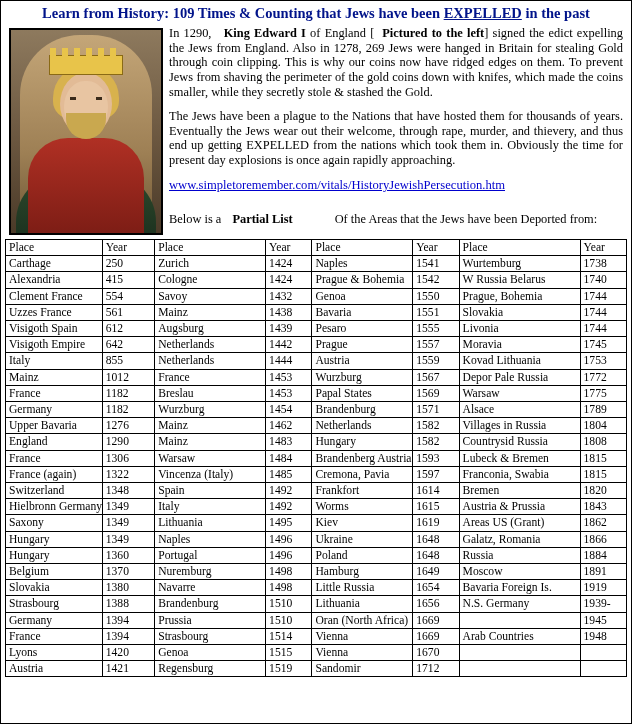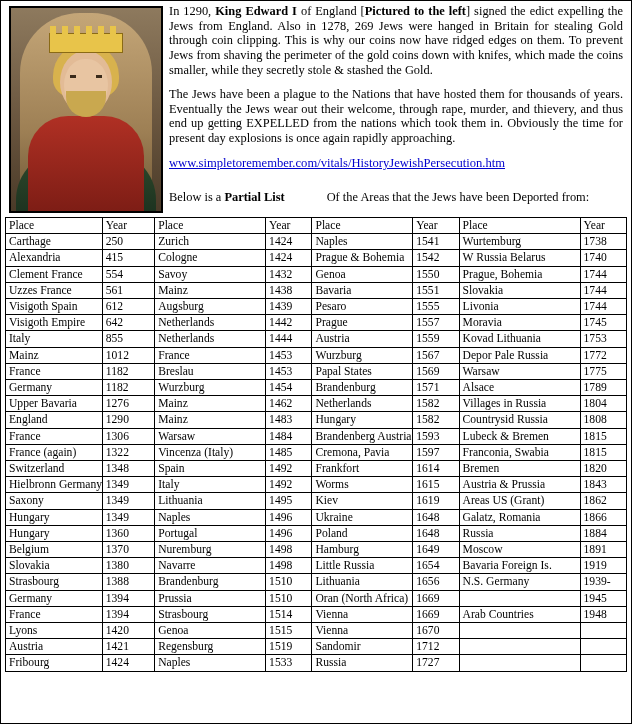--- a/index.html
+++ b/index.html
@@ -91,21 +91,21 @@
   .p-eye.r{left:50%;margin-left:10px;}
   .p-frame{position:absolute;inset:0;border:1px solid #000;}
   .bodytext{
     flex:1 1 auto;
     font-size:12.4px;
     line-height:1.18;
     text-align:justify;
     padding-right:4px;
   }
   .bodytext p{margin:0 0 10px 0;}
-  .bodytext b{font-weight:bold;}
+  .bodytext b{font-weight:bold;margin-left:8px;}
   .link{
     color:#0000cd;
     text-decoration:underline;
     font-size:12.6px;
     display:block;
     margin:2px 0 20px 0;
   }
   .sub{
     font-size:12.4px;
   }
@@ -137,20 +137,23 @@
   col.year3{width:46px;}
   col.place4{width:120px;}
   col.year4{width:46px;}
   .bold{font-weight:bold;margin-top:7px;}
 </style>
 </head>
 <body>
 
 <div class="page">
 
+  <div class="title">
+    <span>Learn from History: 109 Times &amp; Counting that Jews have been </span><span class="u">EXPELLED</span><span> in the past</span>
+  </div>
 
   <div class="topblock">
     <div class="portrait">
       <div class="p-bg"></div>
       <div class="p-arch"></div>
       <div class="p-cloak"></div>
       <div class="p-body"></div>
       <div class="p-hair"></div>
       <div class="p-head"></div>
       <div class="p-face"></div>
@@ -447,26 +450,16 @@
         <tr>
           <td>Austria</td>
           <td>1421</td>
           <td>Regensburg</td>
           <td>1519</td>
           <td>Sandomir</td>
           <td>1712</td>
           <td></td>
           <td></td>
         </tr>
-        <tr>
-          <td>Fribourg</td>
-          <td>1424</td>
-          <td>Naples</td>
-          <td>1533</td>
-          <td>Russia</td>
-          <td>1727</td>
-          <td></td>
-          <td></td>
-        </tr>
       </tbody>
   </table>
 
 </div>
 
 </body></html>

